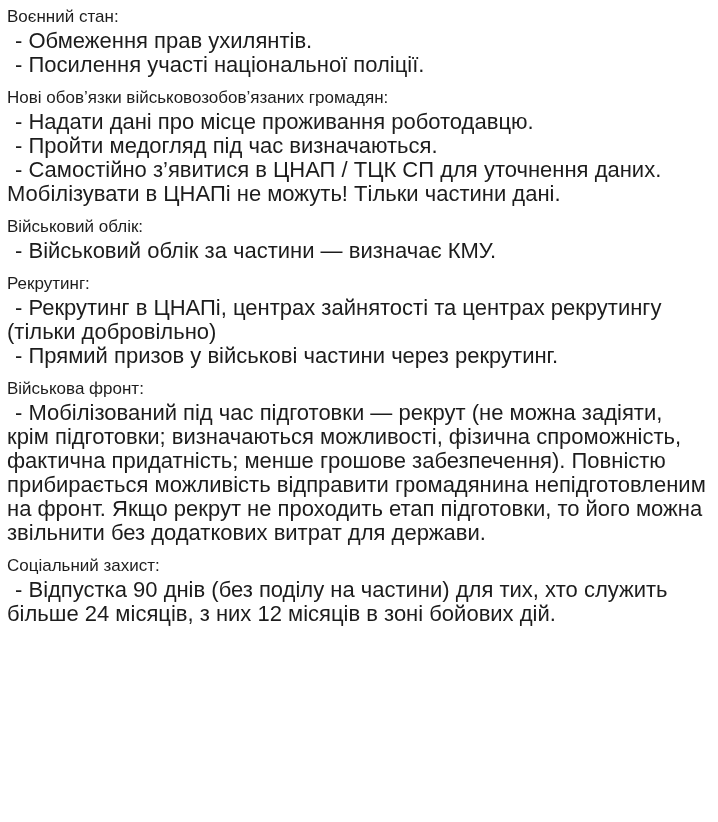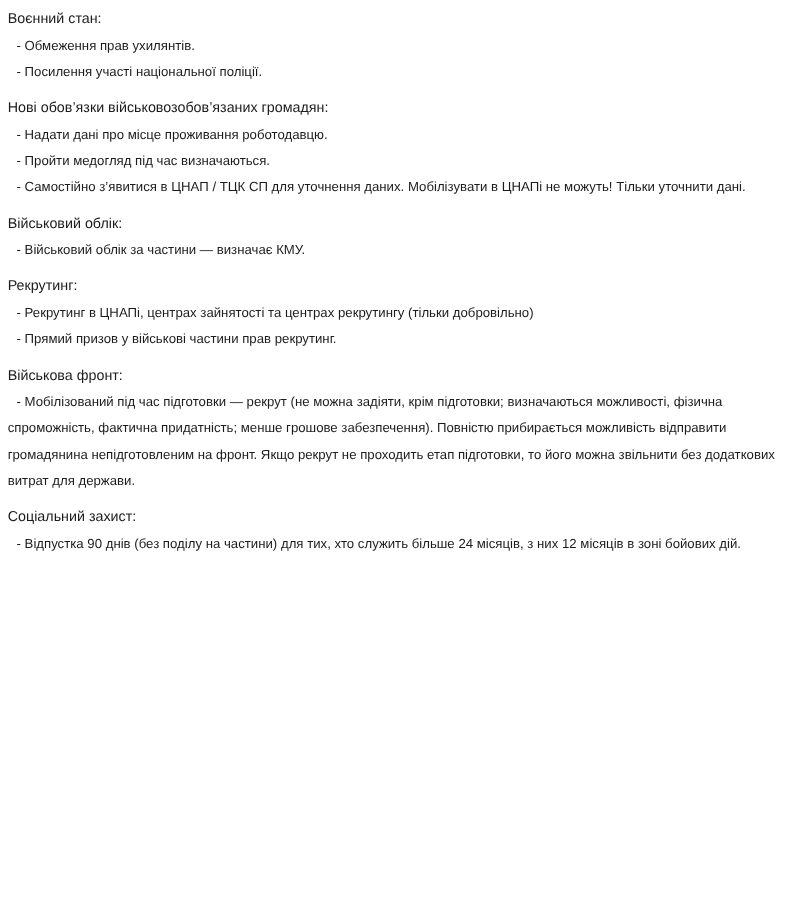--- a/index.html
+++ b/index.html
@@ -21,27 +21,27 @@
     box-sizing: border-box;
     width: 718px;
   }
   .block {
     margin: 0 0 9px 0;
   }
   .block:last-child {
     margin-bottom: 0;
   }
   .heading {
-    font-size: 13px;
+    font-size: 17px;
     line-height: 24px;
     color: #1c1c1c;
     white-space: pre-wrap;
   }
   .item {
-    font-size: 12px;
+    font-size: 22px;
     line-height: 24px;
     color: #1c1c1c;
     text-indent: 8px;
     white-space: pre-wrap;
     word-wrap: break-word;
   }
   .bullet {
     color: #1c1c1c;
   }
 </style>
@@ -51,30 +51,30 @@
 <div class="doc">
     <div class="block">
       <div class="heading">Воєнний стан:</div>
       <div class="item"><span class="bullet">-</span> <span>Обмеження прав ухилянтів.</span></div>
       <div class="item"><span class="bullet">-</span> <span>Посилення участі національної поліції.</span></div>
     </div>
     <div class="block">
       <div class="heading">Нові обов’язки військовозобов’язаних громадян:</div>
       <div class="item"><span class="bullet">-</span> <span>Надати дані про місце проживання роботодавцю.</span></div>
       <div class="item"><span class="bullet">-</span> <span>Пройти медогляд під час визначаються.</span></div>
-      <div class="item"><span class="bullet">-</span> <span>Самостійно з’явитися в ЦНАП / ТЦК СП для уточнення даних. Мобілізувати в ЦНАПі не можуть! Тільки уточнити дані.</span></div>
+      <div class="item"><span class="bullet">-</span> <span>Самостійно з’явитися в ЦНАП / ТЦК СП для уточнення даних. Мобілізувати в ЦНАПі не можуть! Тільки частини дані.</span></div>
     </div>
     <div class="block">
       <div class="heading">Військовий облік:</div>
       <div class="item"><span class="bullet">-</span> <span>Військовий облік за частини — визначає КМУ.</span></div>
     </div>
     <div class="block">
       <div class="heading">Рекрутинг:</div>
       <div class="item"><span class="bullet">-</span> <span>Рекрутинг в ЦНАПі, центрах зайнятості та центрах рекрутингу (тільки добровільно)</span></div>
-      <div class="item"><span class="bullet">-</span> <span>Прямий призов у військові частини прав рекрутинг.</span></div>
+      <div class="item"><span class="bullet">-</span> <span>Прямий призов у військові частини через рекрутинг.</span></div>
     </div>
     <div class="block">
       <div class="heading">Військова фронт:</div>
       <div class="item"><span class="bullet">-</span> <span>Мобілізований під час підготовки — рекрут (не можна задіяти, крім підготовки; визначаються можливості, фізична спроможність, фактична придатність; менше грошове забезпечення). Повністю прибирається можливість відправити громадянина непідготовленим на фронт. Якщо рекрут не проходить етап підготовки, то його можна звільнити без додаткових витрат для держави.</span></div>
     </div>
     <div class="block">
       <div class="heading">Соціальний захист:</div>
       <div class="item"><span class="bullet">-</span> <span>Відпустка 90 днів (без поділу на частини) для тих, хто служить більше 24 місяців, з них 12 місяців в зоні бойових дій.</span></div>
     </div>
   </div>

